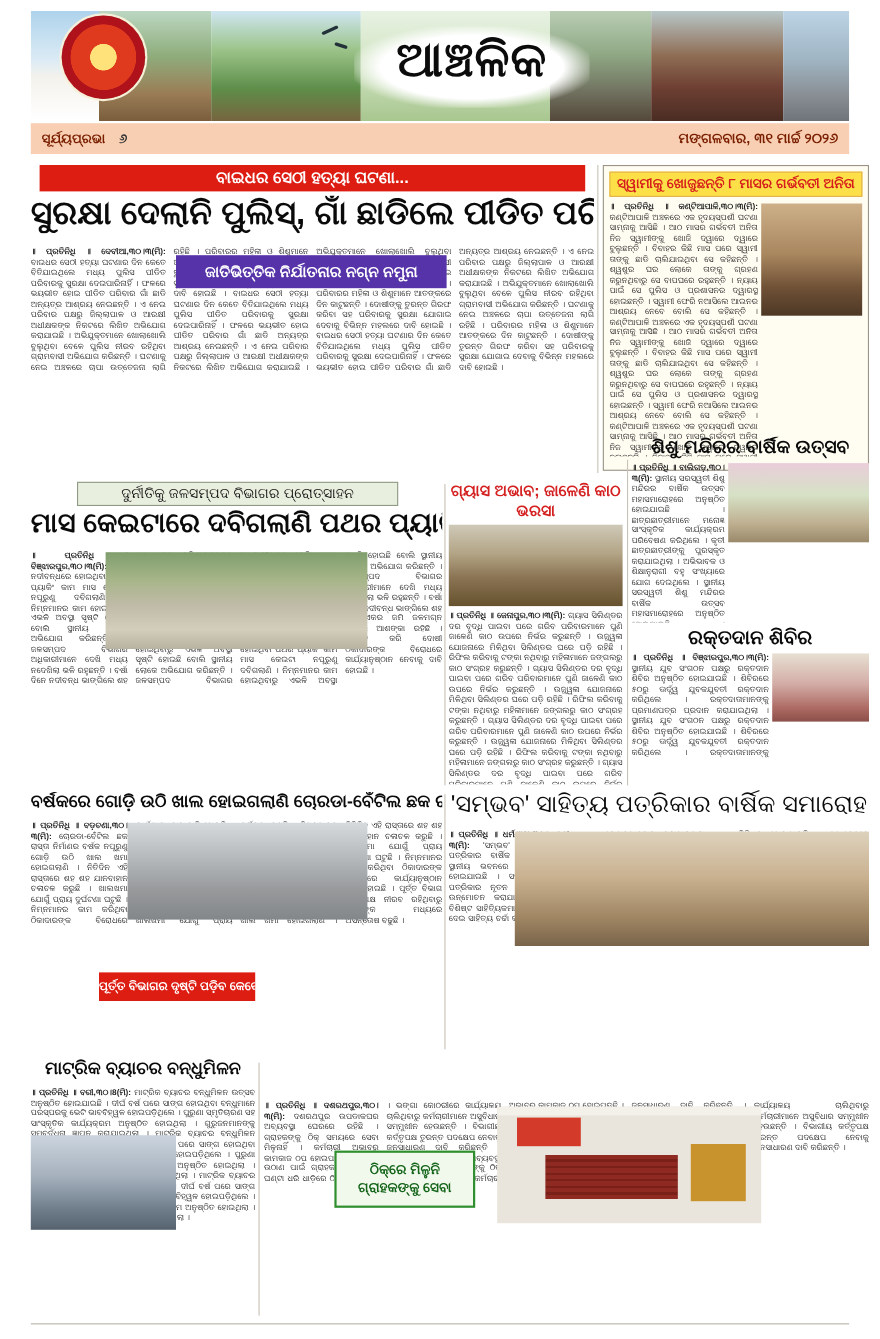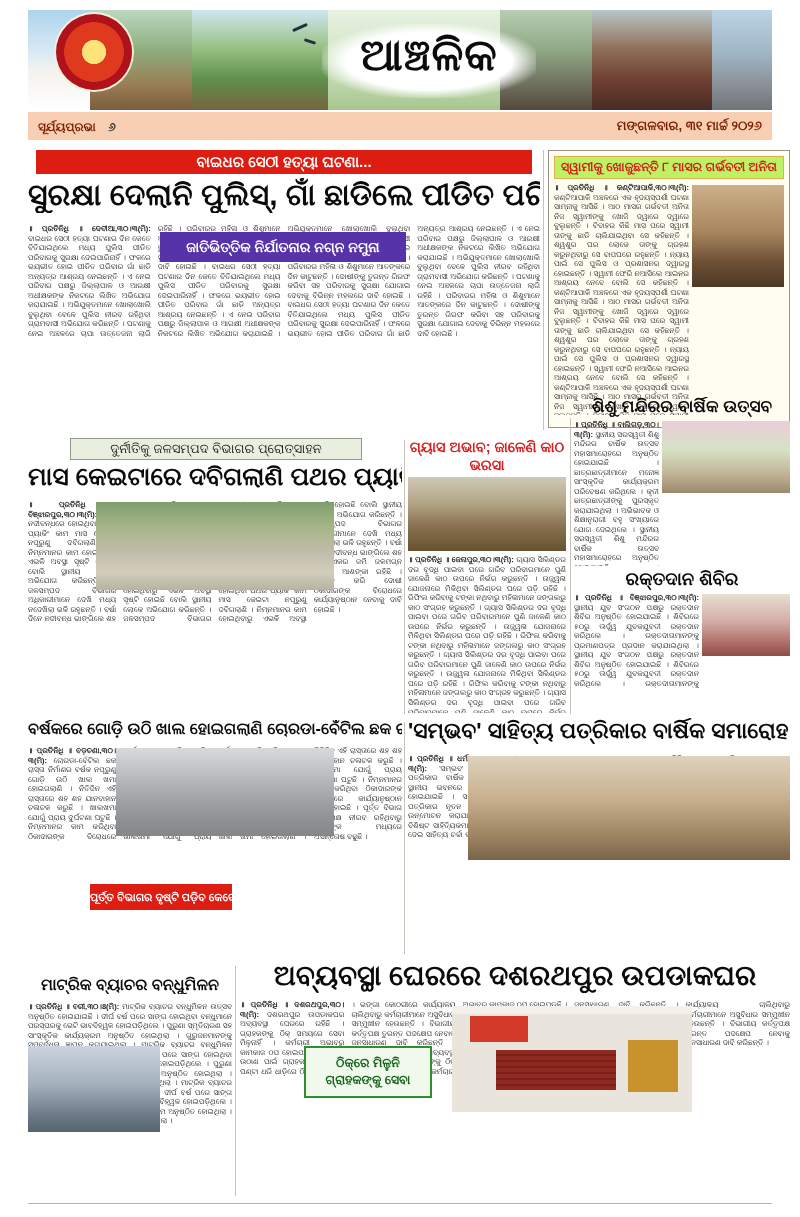--- a/index.html
+++ b/index.html
@@ -44,21 +44,21 @@
   .main-article{left:28px;top:148px;width:512px;height:286px;}
   .red-banner{left:8px;top:2px;width:496px;height:24px;background:#dd1c12;color:#ffffff;
      font-size:15px;font-weight:bold;text-align:center;line-height:24px;}
   .main-headline{left:0;top:30px;width:512px;font-size:30px;font-weight:bold;text-align:center;color:#0a0a0a;}
   .main-body{left:0;top:76px;width:512px;height:210px;}
   .purple-box{left:132px;top:84px;width:246px;height:30px;background:#5633a8;color:#ffffff;
      font-size:14px;font-weight:bold;text-align:center;line-height:30px;}
   
   .anita-box{left:548px;top:150px;width:242px;height:278px;border:1px solid #9a9386;background:#fffdf2;
      box-sizing:border-box;padding:5px;}
-  .anita-headline{background:#bef264;border:1px solid #e0b04a;color:#d61c1c;font-size:12.5px;font-weight:bold;
+  .anita-headline{background:#fde047;border:1px solid #e0b04a;color:#d61c1c;font-size:12.5px;font-weight:bold;
      text-align:center;padding:3px 1px;}
   .anita-bodywrap{position:relative;margin-top:4px;height:232px;overflow:hidden;}
   .anita-photo{float:right;width:92px;height:102px;margin:2px 0 2px 3px;
      background:linear-gradient(180deg,#cdb089 0%,#a9875f 45%,#6f5136 75%,#4d3825 100%);}
   
   .stone-article{left:28px;top:438px;width:374px;height:278px;}
   .stone-kicker{left:42px;top:0;width:290px;height:20px;background:#e9efdf;border:1px solid #8f9a85;
      font-size:13px;font-weight:normal;text-align:center;line-height:20px;color:#111;}
   .stone-headline{left:0;top:24px;width:374px;font-size:25px;font-weight:bold;text-align:center;color:#0a0a0a;}
   .stone-body{left:0;top:62px;width:374px;height:216px;}
@@ -83,26 +83,26 @@
   
   .road-article{left:28px;top:720px;width:374px;height:238px;}
   .road-headline{font-size:16px;font-weight:bold;text-align:center;color:#0a0a0a;}
   .road-body{left:0;top:26px;width:374px;height:210px;}
   .road-photo{left:88px;top:28px;width:218px;height:88px;
      background:linear-gradient(180deg,#d6dadd 0%,#b6babd 35%,#97999b 70%,#83878a 100%);}
   .red-qbox{left:62px;top:164px;width:142px;height:26px;background:#dd1c12;color:#ffffff;
      font-size:11px;font-weight:bold;text-align:center;line-height:26px;}
   
   .sambhav-article{left:408px;top:718px;width:382px;height:240px;}
-  .sambhav-headline{font-size:22px;font-weight:bold;text-align:left;color:#0a0a0a;}
+  .sambhav-headline{font-size:22px;font-weight:normal;text-align:center;color:#0a0a0a;}
   .sambhav-body{left:0;top:36px;width:382px;height:204px;}
   .sambhav-photo{left:60px;top:38px;width:322px;height:104px;
      background:linear-gradient(180deg,#ded2bd 0%,#c9b190 40%,#a08663 75%,#79644a 100%);}
   
-  .matric-article{left:28px;top:962px;width:204px;height:236px;margin-top:14px;}
+  .matric-article{left:28px;top:962px;width:204px;height:236px;}
   .matric-headline{font-size:16px;font-weight:bold;text-align:center;color:#0a0a0a;}
   .matric-body{left:0;top:26px;width:204px;height:210px;}
   .matric-photo{left:0;top:70px;width:132px;height:86px;
      background:linear-gradient(180deg,#ccd5df 0%,#a3afbb 45%,#6d7b89 80%,#56636f 100%);}
   
   .po-article{left:240px;top:960px;width:550px;height:240px;}
   .po-headline{font-size:28px;font-weight:bold;text-align:center;color:#0a0a0a;}
   .po-body{left:0;top:40px;width:550px;height:198px;}
   .green-box{left:64px;top:86px;width:128px;height:52px;border:2px solid #2f8f2f;background:#f1f8ec;
      color:#14641a;font-size:12.5px;font-weight:bold;text-align:center;display:flex;align-items:center;
@@ -224,21 +224,20 @@
   <div class="matric-headline oneline">ମାଟ୍ରିକ ବ୍ୟାଚର ବନ୍ଧୁମିଳନ</div>
   <div class="abs matric-body bodytext">
     <span class="byline">॥ ପ୍ରତିନିଧି ॥ ବରୀ,୩୦।8(ମି):</span>
     <span>ମାଟ୍ରିକ ବ୍ୟାଚର ବନ୍ଧୁମିଳନ ଉତ୍ସବ ଅନୁଷ୍ଠିତ ହୋଇଯାଇଛି । ଦୀର୍ଘ ବର୍ଷ ପରେ ସାଙ୍ଗ ହୋଇଥିବା ବନ୍ଧୁମାନେ ପରସ୍ପରକୁ ଭେଟି ଭାବବିହ୍ୱଳ ହୋଇପଡ଼ିଥିଲେ । ପୁରୁଣା ସ୍ମୃତିଚାରଣ ସହ ସାଂସ୍କୃତିକ କାର୍ଯ୍ୟକ୍ରମ ଅନୁଷ୍ଠିତ ହୋଇଥିଲା । ଗୁରୁଜନମାନଙ୍କୁ ସମ୍ବର୍ଦ୍ଧନା ଜ୍ଞାପନ କରାଯାଇଥିଲା । ମାଟ୍ରିକ ବ୍ୟାଚର ବନ୍ଧୁମିଳନ ଉତ୍ସବ ଅନୁଷ୍ଠିତ ହୋଇଯାଇଛି । ଦୀର୍ଘ ବର୍ଷ ପରେ ସାଙ୍ଗ ହୋଇଥିବା ବନ୍ଧୁମାନେ ପରସ୍ପରକୁ ଭେଟି ଭାବବିହ୍ୱଳ ହୋଇପଡ଼ିଥିଲେ । ପୁରୁଣା ସ୍ମୃତିଚାରଣ ସହ ସାଂସ୍କୃତିକ କାର୍ଯ୍ୟକ୍ରମ ଅନୁଷ୍ଠିତ ହୋଇଥିଲା । ଗୁରୁଜନମାନଙ୍କୁ ସମ୍ବର୍ଦ୍ଧନା ଜ୍ଞାପନ କରାଯାଇଥିଲା । ମାଟ୍ରିକ ବ୍ୟାଚର ବନ୍ଧୁମିଳନ ଉତ୍ସବ ଅନୁଷ୍ଠିତ ହୋଇଯାଇଛି । ଦୀର୍ଘ ବର୍ଷ ପରେ ସାଙ୍ଗ ହୋଇଥିବା ବନ୍ଧୁମାନେ ପରସ୍ପରକୁ ଭେଟି ଭାବବିହ୍ୱଳ ହୋଇପଡ଼ିଥିଲେ । ପୁରୁଣା ସ୍ମୃତିଚାରଣ ସହ ସାଂସ୍କୃତିକ କାର୍ଯ୍ୟକ୍ରମ ଅନୁଷ୍ଠିତ ହୋଇଥିଲା । ଗୁରୁଜନମାନଙ୍କୁ ସମ୍ବର୍ଦ୍ଧନା ଜ୍ଞାପନ କରାଯାଇଥିଲା ।</span>
   </div>
   <div class="abs matric-photo"></div>
 </div>
 <div class="abs vrule vr-4"></div>
 
 <div class="abs po-article">
-  <div class="po-headline oneline">ଅବ୍ୟବସ୍ଥା ଘେରରେ ଦଶରଥପୁର ଉପଡାକଘର</div>
   <div class="abs po-body bodytext cols5">
     <span class="byline">॥ ପ୍ରତିନିଧି ॥ ଦଶରଥପୁର,୩୦।୩(ମି):</span>
     <span>ଦଶରଥପୁର ଉପଡାକଘର ଅବ୍ୟବସ୍ଥା ଘେରରେ ରହିଛି । ଗ୍ରାହକଙ୍କୁ ଠିକ୍ ସମୟରେ ସେବା ମିଳୁନାହିଁ । କର୍ମଚାରୀ ଅଭାବରୁ କାମକାଜ ଠପ ହୋଇପଡୁଛି । ଜମା ଓ ଉଠାଣ ପାଇଁ ଗ୍ରାହକମାନେ ଘଣ୍ଟା ଘଣ୍ଟା ଧରି ଧାଡ଼ିରେ ଠିଆ ହେଉଛନ୍ତି । ଭଙ୍ଗା କୋଠରୀରେ କାର୍ଯ୍ୟାଳୟ ଚାଲିଥିବାରୁ କର୍ମଚାରୀମାନେ ଅସୁବିଧାର ସମ୍ମୁଖୀନ ହେଉଛନ୍ତି । ବିଭାଗୀୟ କର୍ତ୍ତୃପକ୍ଷ ତୁରନ୍ତ ପଦକ୍ଷେପ ନେବାକୁ ଜନସାଧାରଣ ଦାବି କରିଛନ୍ତି । ଦଶରଥପୁର ଉପଡାକଘର ଅବ୍ୟବସ୍ଥା ଘେରରେ ରହିଛି । ଗ୍ରାହକଙ୍କୁ ଠିକ୍ ସମୟରେ ସେବା ମିଳୁନାହିଁ । କର୍ମଚାରୀ ଅଭାବରୁ କାମକାଜ ଠପ ହୋଇପଡୁଛି । ଜମା ଓ ଉଠାଣ ପାଇଁ ଗ୍ରାହକମାନେ ଘଣ୍ଟା ଘଣ୍ଟା ଧରି ଧାଡ଼ିରେ ଠିଆ ହେଉଛନ୍ତି । ଭଙ୍ଗା କୋଠରୀରେ କାର୍ଯ୍ୟାଳୟ ଚାଲିଥିବାରୁ କର୍ମଚାରୀମାନେ ଅସୁବିଧାର ସମ୍ମୁଖୀନ ହେଉଛନ୍ତି । ବିଭାଗୀୟ କର୍ତ୍ତୃପକ୍ଷ ତୁରନ୍ତ ପଦକ୍ଷେପ ନେବାକୁ ଜନସାଧାରଣ ଦାବି କରିଛନ୍ତି । ଦଶରଥପୁର ଉପଡାକଘର ଅବ୍ୟବସ୍ଥା ଘେରରେ ରହିଛି । ଗ୍ରାହକଙ୍କୁ ଠିକ୍ ସମୟରେ ସେବା ମିଳୁନାହିଁ । କର୍ମଚାରୀ ଅଭାବରୁ କାମକାଜ ଠପ ହୋଇପଡୁଛି । ଜମା ଓ ଉଠାଣ ପାଇଁ ଗ୍ରାହକମାନେ ଘଣ୍ଟା ଘଣ୍ଟା ଧରି ଧାଡ଼ିରେ ଠିଆ ହେଉଛନ୍ତି । ଭଙ୍ଗା କୋଠରୀରେ କାର୍ଯ୍ୟାଳୟ ଚାଲିଥିବାରୁ କର୍ମଚାରୀମାନେ ଅସୁବିଧାର ସମ୍ମୁଖୀନ ହେଉଛନ୍ତି । ବିଭାଗୀୟ କର୍ତ୍ତୃପକ୍ଷ ତୁରନ୍ତ ପଦକ୍ଷେପ ନେବାକୁ ଜନସାଧାରଣ ଦାବି କରିଛନ୍ତି ।</span>
   </div>
   <div class="abs green-box">ଠିକ୍‌ରେ ମିଳୁନି ଗ୍ରାହକଙ୍କୁ ସେବା</div>
   <div class="abs po-photo">
     <div class="po-wall"></div>
     <div class="po-sign"></div>
     <div class="po-sign2"></div>
     <div class="po-shutter"></div>

